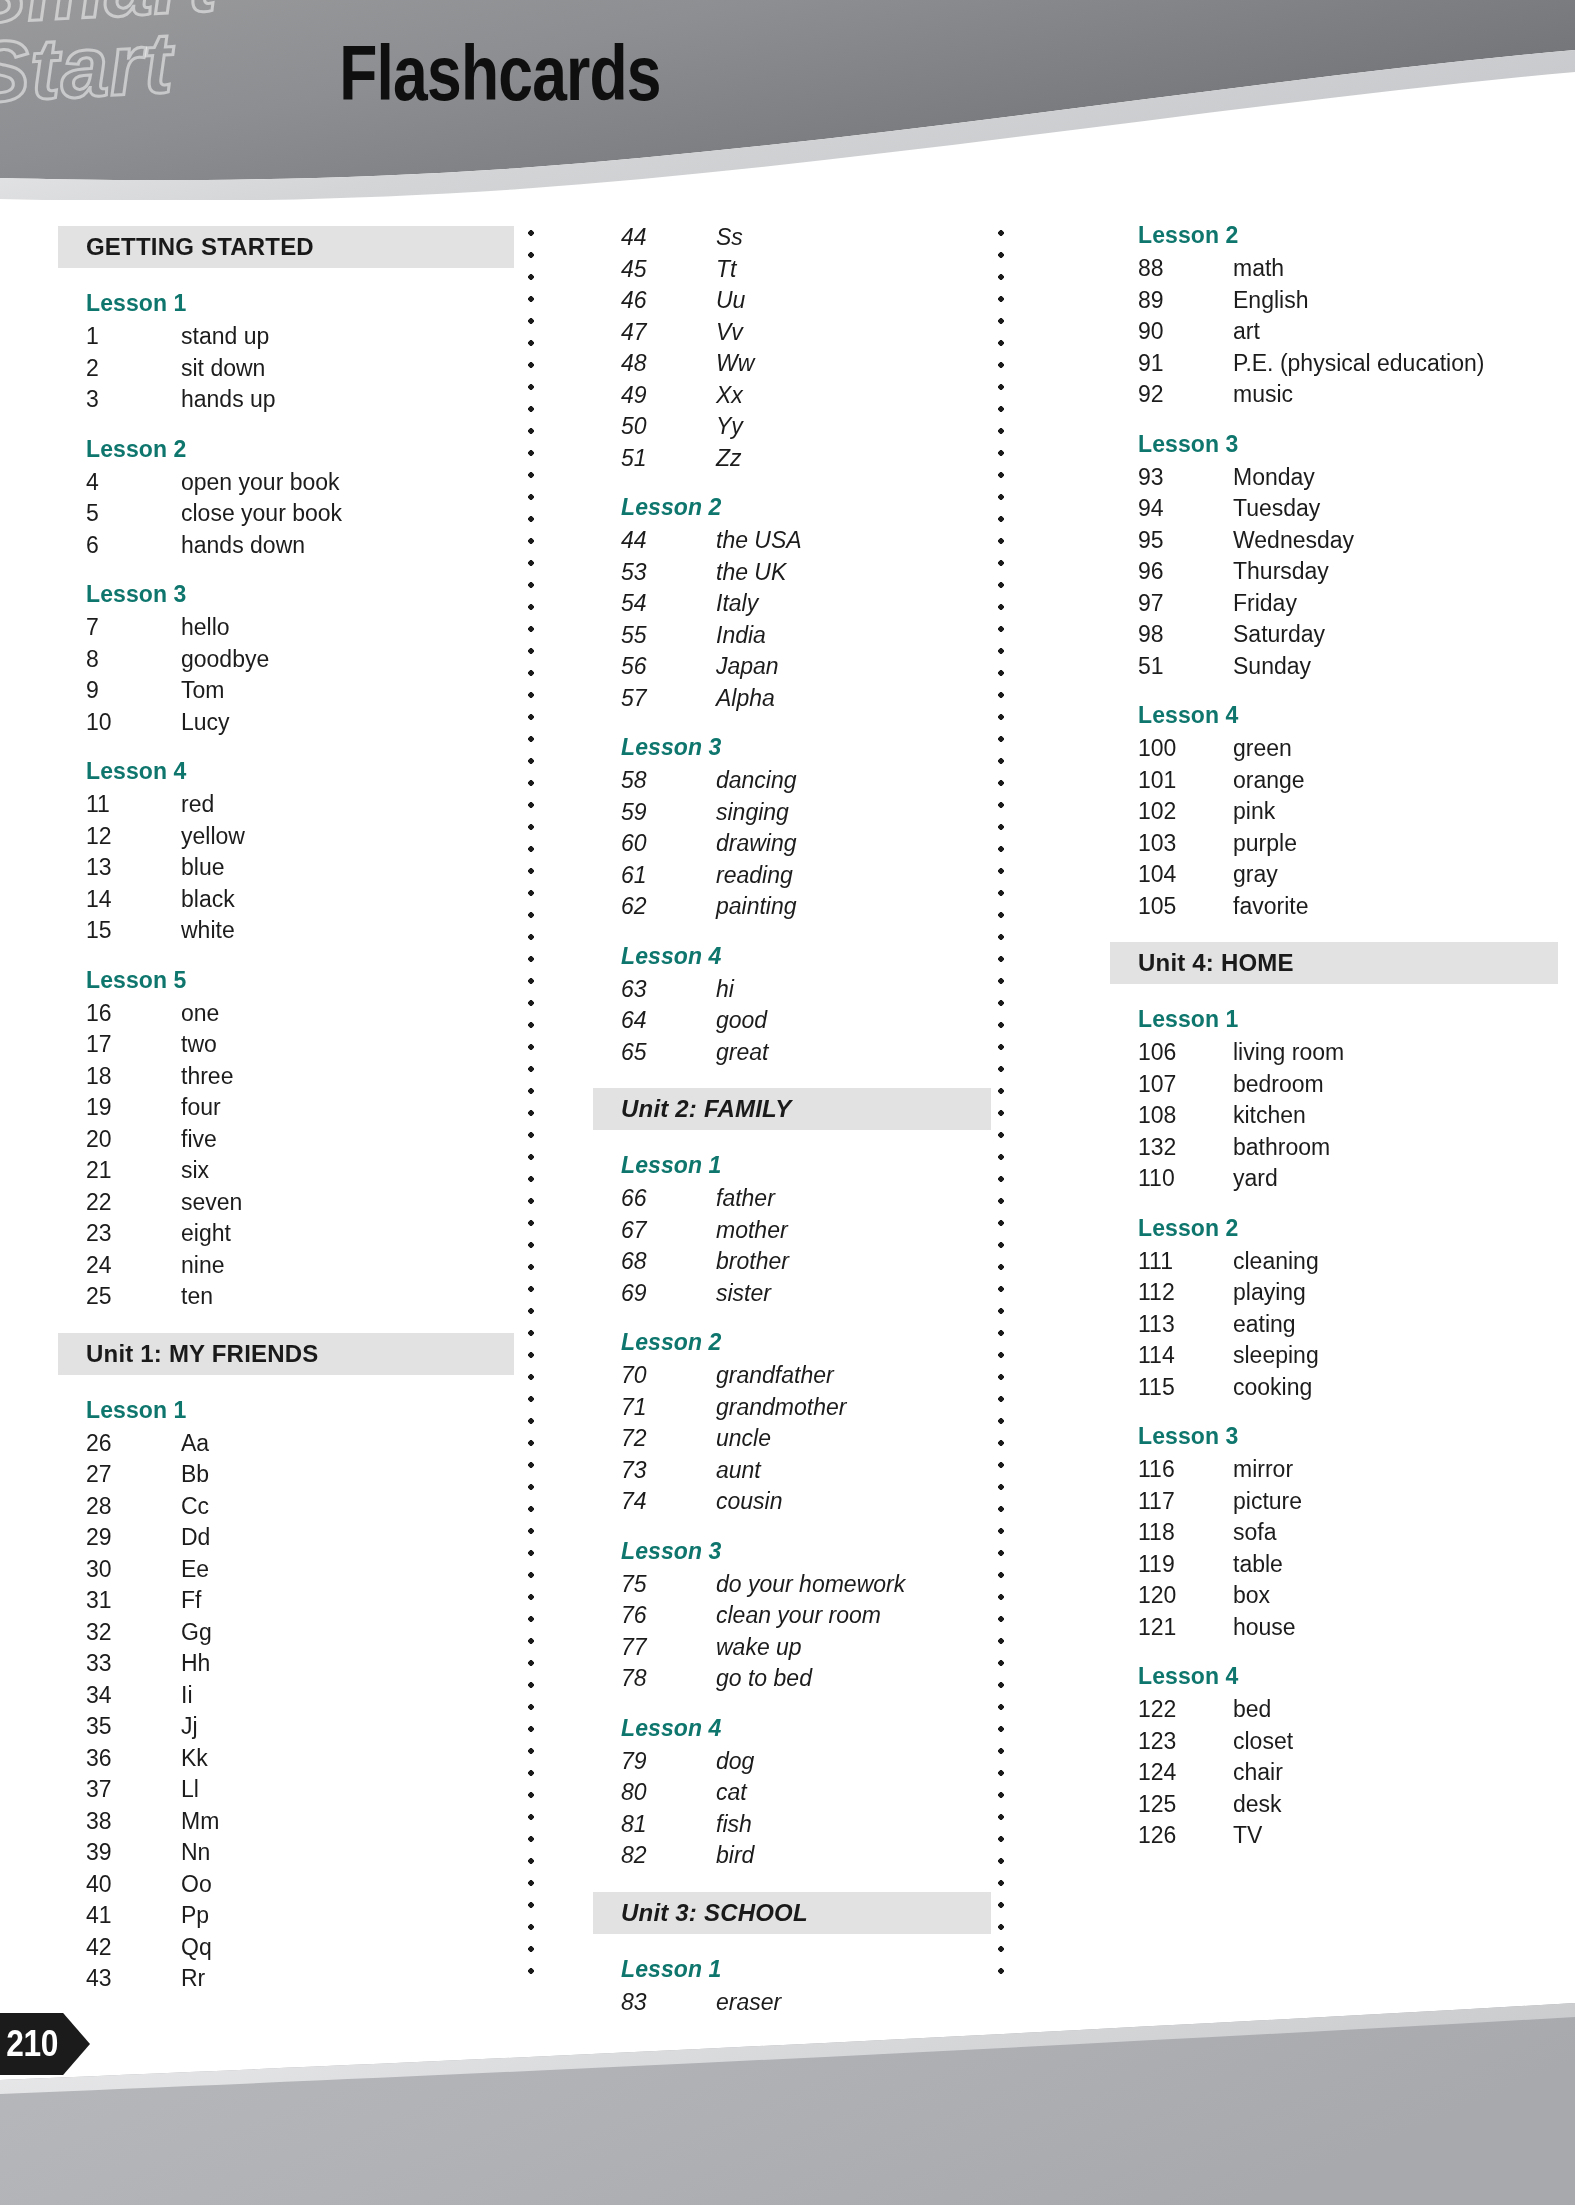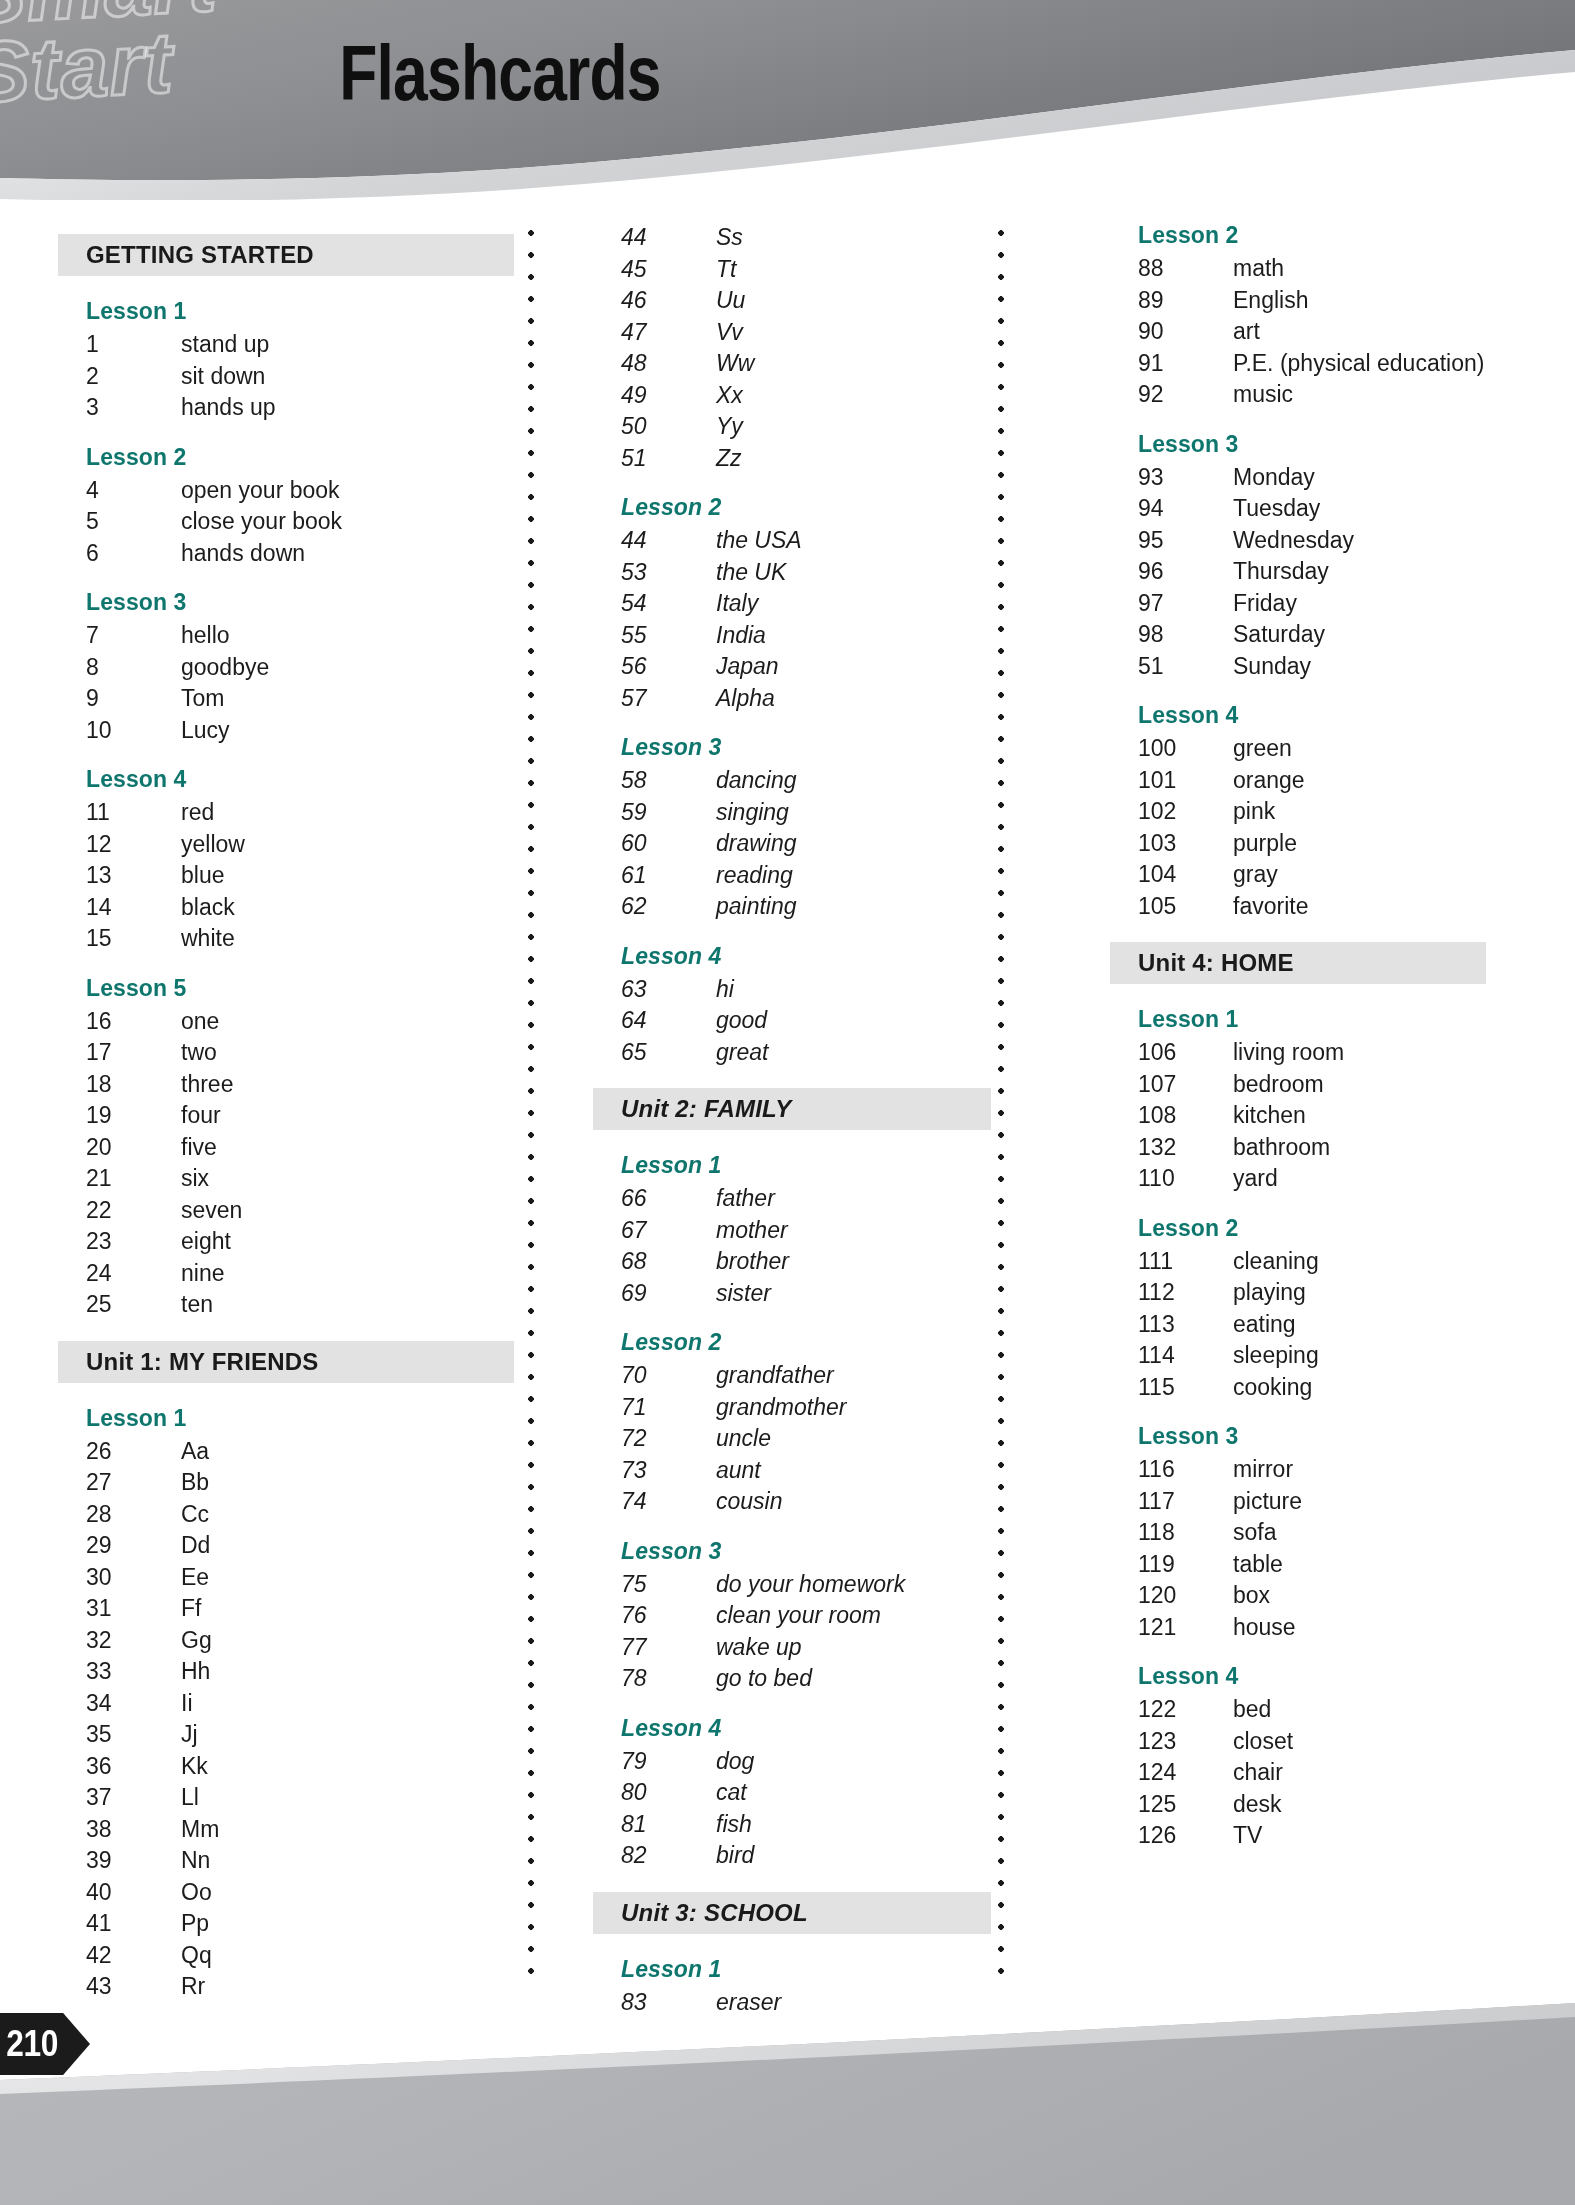--- a/index.html
+++ b/index.html
@@ -105,24 +105,24 @@
     line-height: 42px;
     padding-left: 28px;
     font-size: 24px;
     font-weight: bold;
     color: #1a1a1a;
     letter-spacing: 0.2px;
     margin-top: 6px;
     margin-bottom: 22px;
     white-space: nowrap;
   }
-  .section-bar.first { margin-top: 12px; }
+  .section-bar.first { margin-top: 4px; }
   .bar-w1 { width: 456px; }
   .bar-w2 { width: 398px; }
-  .bar-w3 { width: 376px; }
+  .bar-w3 { width: 448px; }
 
   
   .lesson {
     margin-bottom: 20px;
     padding-left: 28px;
   }
   .lesson-title {
     font-size: 23px;
     font-weight: bold;
     color: #0f766e;

